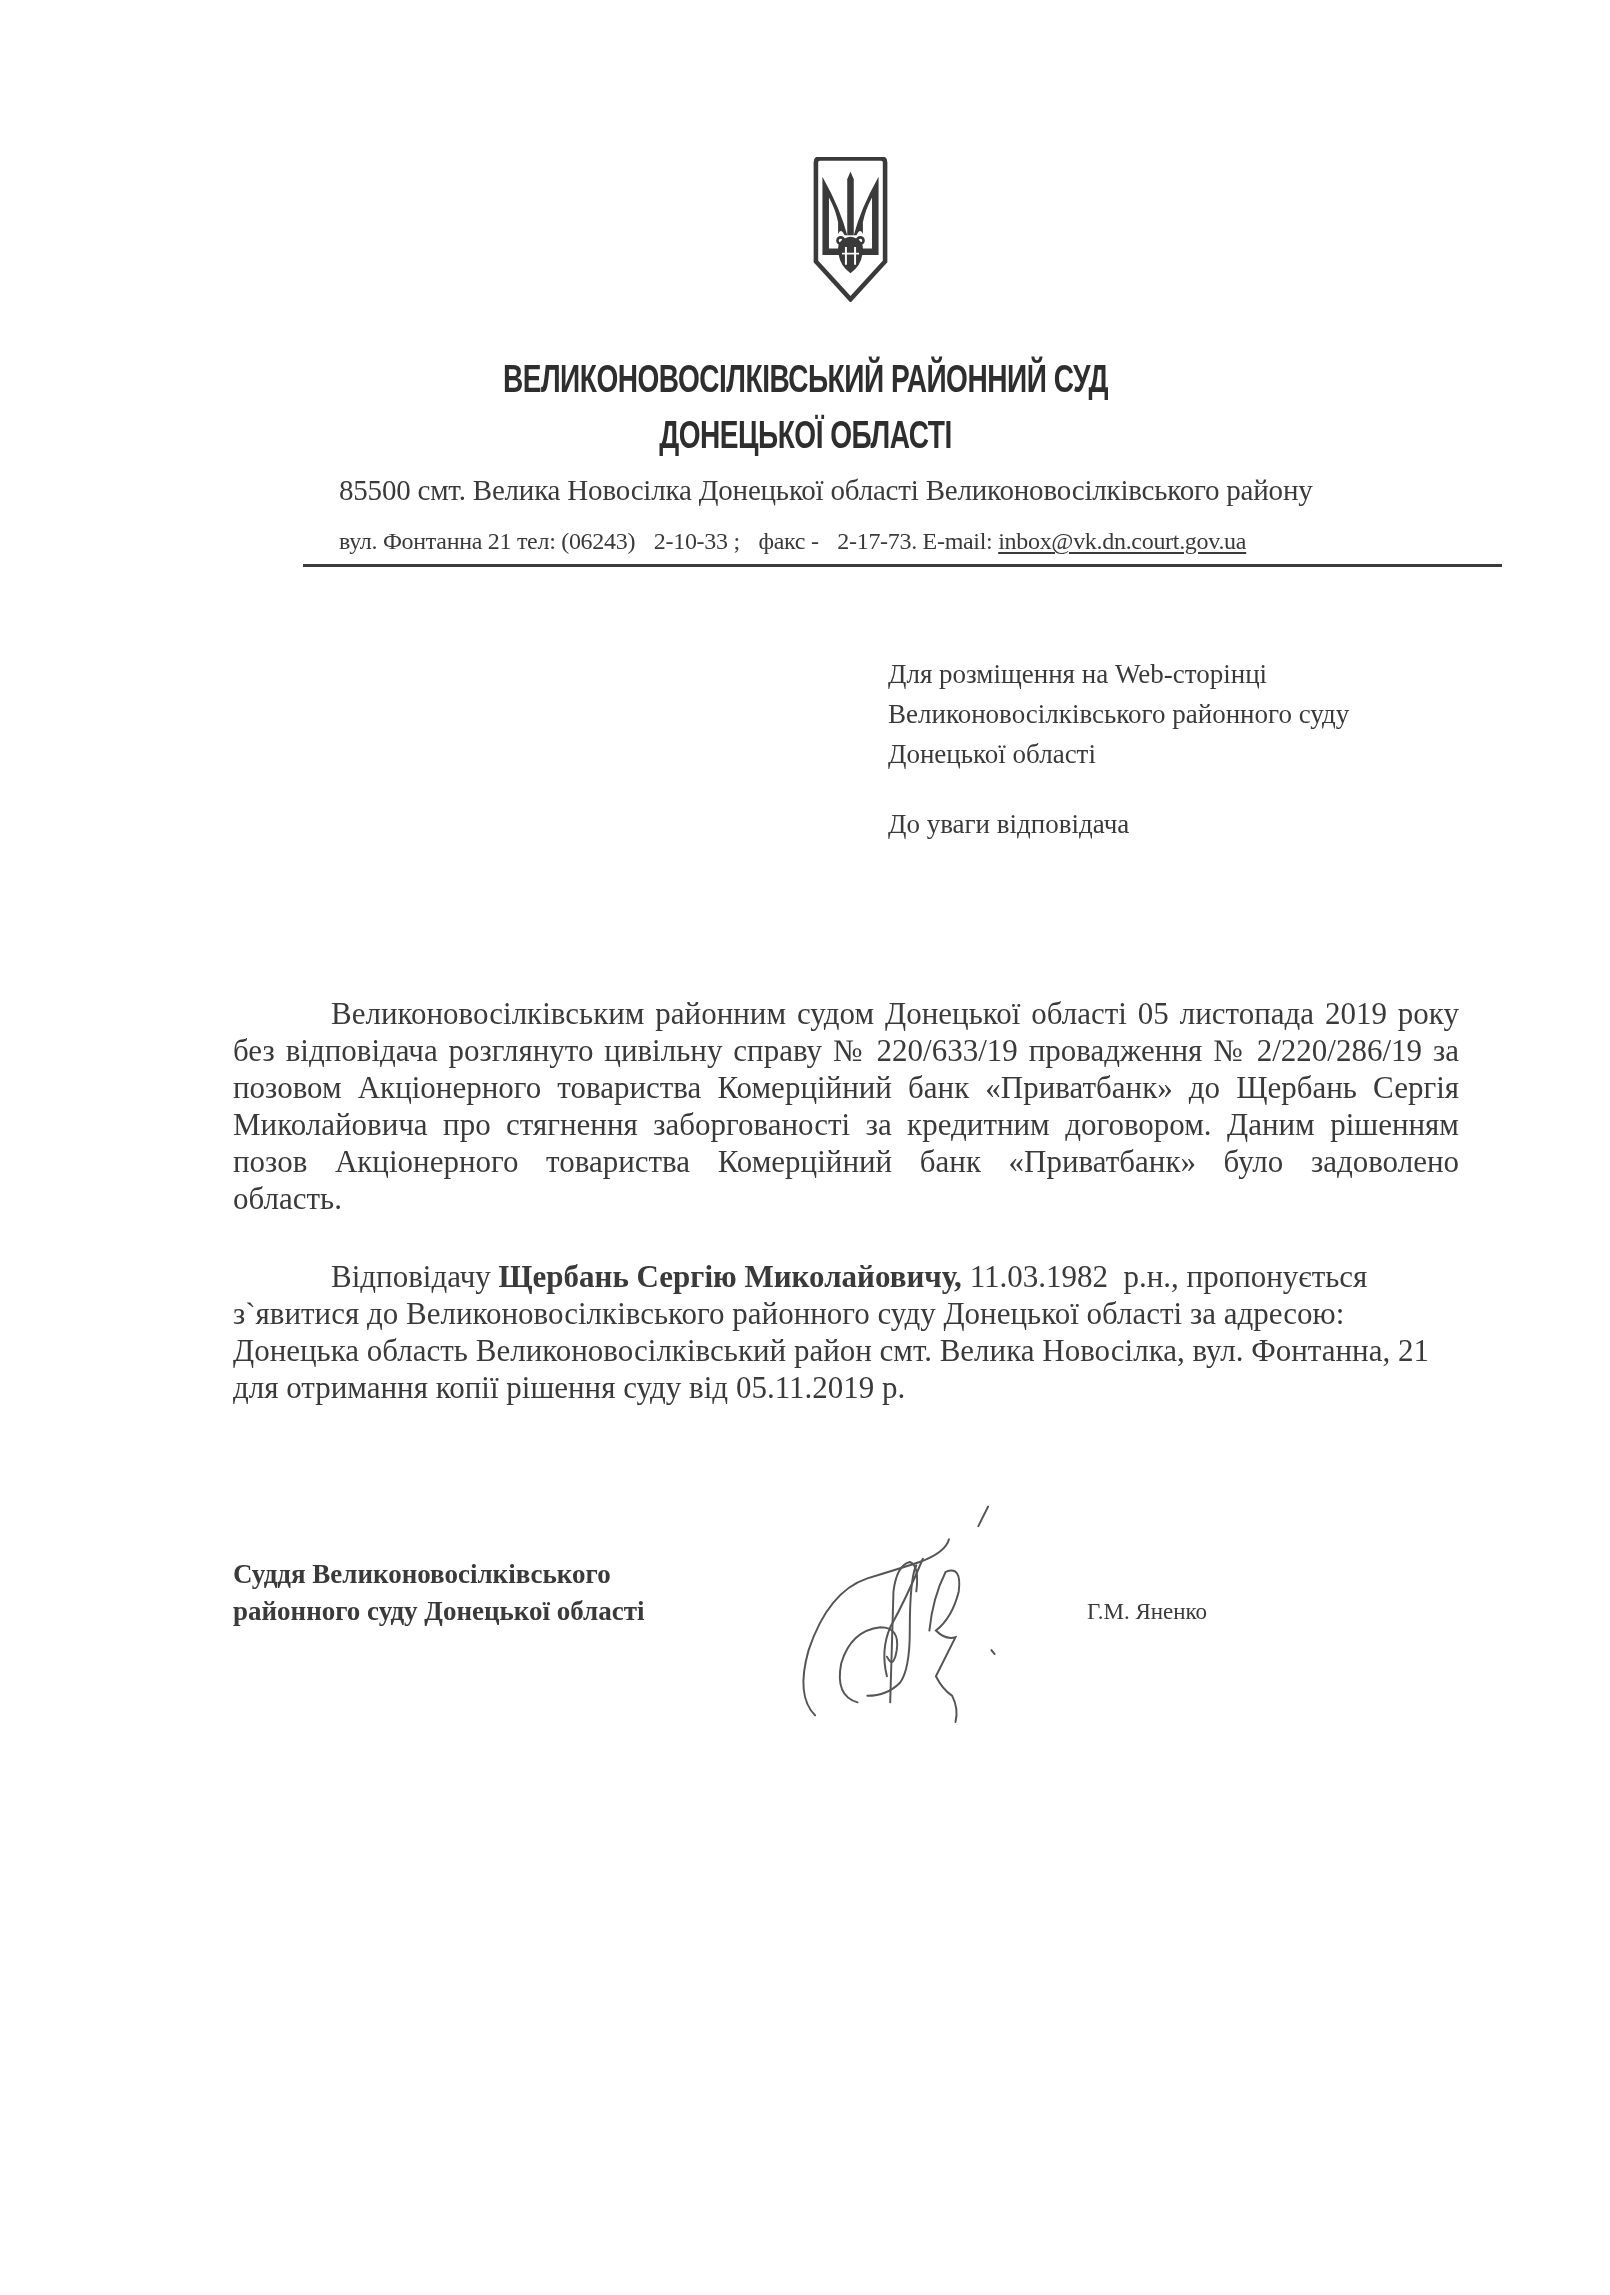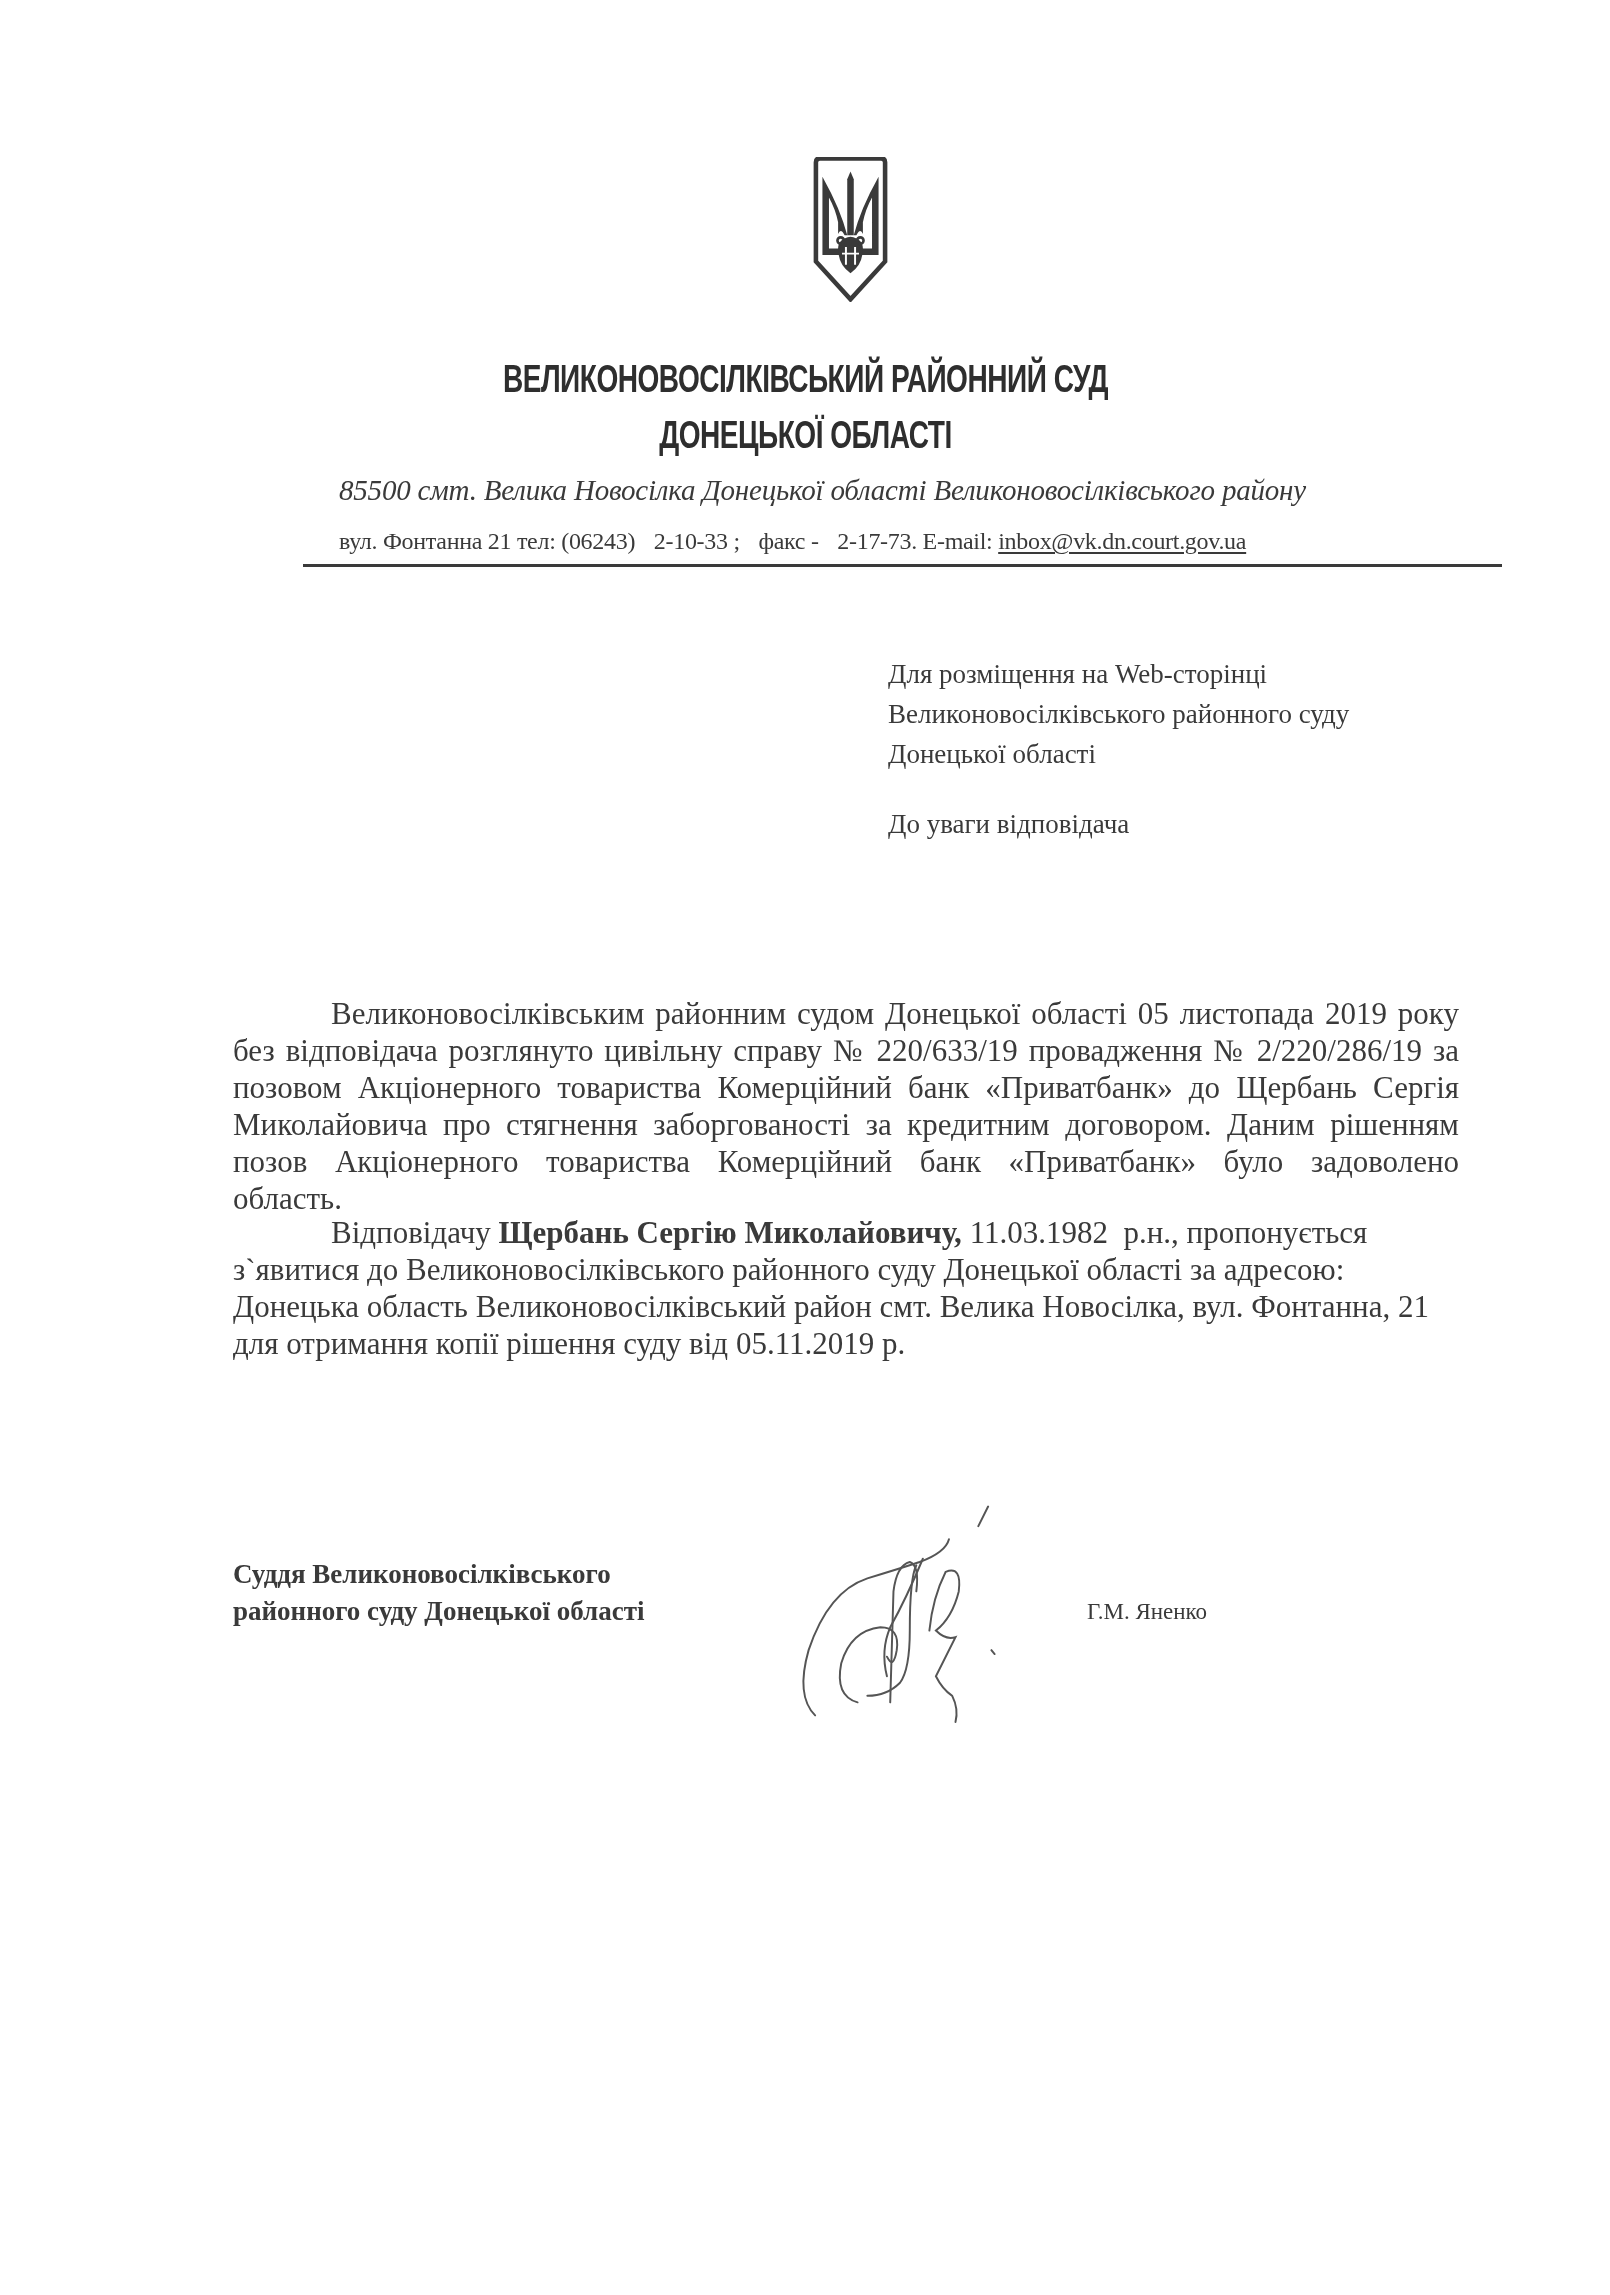--- a/index.html
+++ b/index.html
@@ -50,21 +50,20 @@
   }
 
   
   #addr-line1 {
     left: 339px;
     top: 472px;
     font-size: 29px;
     line-height: 37px;
     white-space: nowrap;
     letter-spacing: -0.2px;
-    font-style: italic;
   }
   #addr-line2 {
     left: 339px;
     top: 526px;
     font-size: 24px;
     line-height: 30px;
     white-space: nowrap;
     letter-spacing: -0.3px;
   }
   #addr-line2 .gap { display: inline-block; width: 13px; }
@@ -185,21 +184,21 @@
 
 <div class="abs body-text" id="para1">
   <span class="line indent">Великоновосілківським районним судом Донецької області 05 листопада 2019 року</span>
   <span class="line">без відповідача розглянуто цивільну справу № 220/633/19 провадження № 2/220/286/19 за</span>
   <span class="line">позовом Акціонерного товариства Комерційний банк «Приватбанк» до Щербань Сергія</span>
   <span class="line">Миколайовича про стягнення заборгованості за кредитним договором. Даним рішенням</span>
   <span class="line">позов Акціонерного товариства Комерційний банк «Приватбанк» було задоволено</span>
   <span class="line last">область.</span>
 </div>
 
-<div class="abs body-text" id="para2" style="width:1194px;">
+<div class="abs body-text" id="para2" style="width:1194px;margin-top:44px;">
   <span class="line indent last">
     <span>Відповідачу</span>
     <b>Щербань Сергію Миколайовичу,</b>
     <span>11.03.1982</span>&nbsp;
     <span>р.н., пропонується</span>
   </span>
   <span class="line last">з`явитися до Великоновосілківського районного суду Донецької області за адресою:</span>
   <span class="line last">Донецька область Великоновосілківський район смт. Велика Новосілка, вул. Фонтанна, 21</span>
   <span class="line last">для отримання копії рішення суду від 05.11.2019 р.</span>
 </div>

